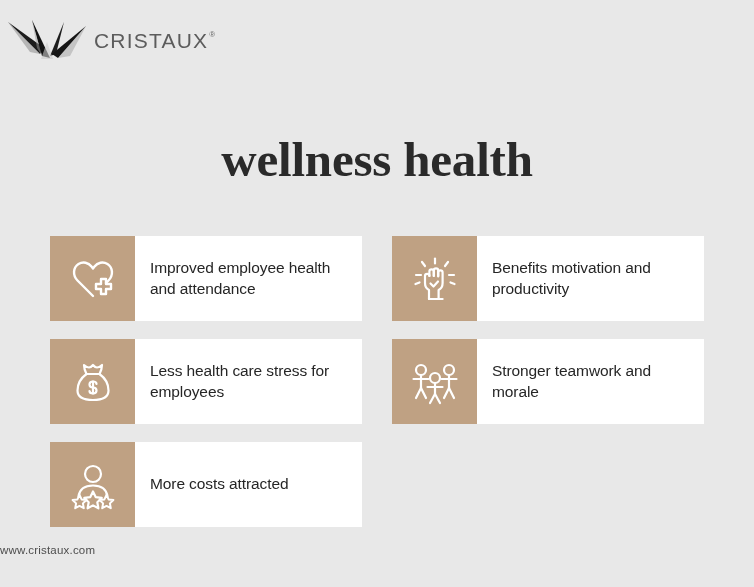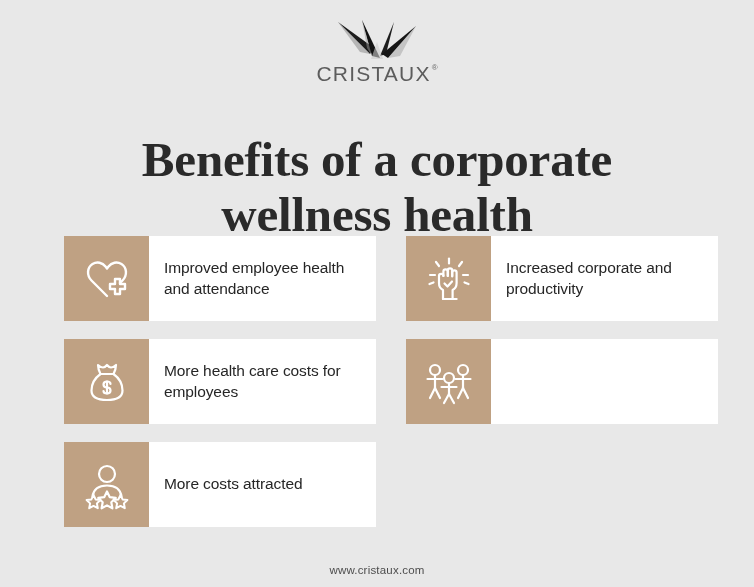--- a/index.html
+++ b/index.html
@@ -22,21 +22,20 @@
     box-sizing: border-box;
   }
 
   
   .brand {
     position: absolute;
     top: 18px;
     left: 0;
     width: 754px;
     display: flex;
-    flex-direction: column;
     align-items: center;
   }
   .brand-crown {
     display: block;
     width: 94px;
     height: 44px;
   }
   .brand-wordmark {
     display: flex;
     align-items: flex-start;
@@ -73,21 +72,21 @@
     letter-spacing: -0.2px;
   }
   .headline-line {
     display: block;
   }
 
   
   .grid {
     position: absolute;
     top: 236px;
-    left: 64px;
+    left: 50px;
     width: 654px;
     display: grid;
     grid-template-columns: 312px 312px;
     grid-template-rows: 85px 85px 85px;
     column-gap: 30px;
     row-gap: 18px;
   }
   .card {
     display: flex;
     align-items: stretch;
@@ -118,24 +117,24 @@
     font-family: "Liberation Sans", sans-serif;
     font-size: 15.5px;
     line-height: 1.33;
     color: #262626;
     letter-spacing: -0.1px;
   }
 
   
   .footer {
     position: absolute;
-    bottom: 11px;
+    bottom: 31px;
     left: 0;
     width: 754px;
-    text-align: center;
+    text-align: left;
     font-family: "Liberation Sans", sans-serif;
     font-size: 11.5px;
     color: #4d4d4d;
     letter-spacing: 0.2px;
   }
 </style>
 </head>
 <body>
 
 <div class="poster">
@@ -151,21 +150,20 @@
       <path d="M86 8 L58 40 L70 38 Z" fill="#a0a0a0" opacity="0.5"></path>
       <path d="M47 24 L53 41 L41 41 Z" fill="#c9c9c9" opacity="0.6"></path>
     </svg>
     <div class="brand-wordmark">
       <span class="brand-name">CRISTAUX</span>
       <span class="brand-tm">®</span>
     </div>
   </div>
 
   <h1 class="headline">
-    <span class="headline-line">Benefits of a corporate</span>
     <span class="headline-line">wellness health</span>
   </h1>
 
   <div class="grid">
 
     <div class="card">
       <div class="card-icon">
         <svg viewBox="0 0 50 50" fill="none" stroke="#ffffff" stroke-width="2.4" stroke-linecap="round" stroke-linejoin="round">
           <path d="M25 42 L9.5 26.5 C4.5 21.5 5 13.5 10.5 10 C15 7.2 20.5 8.5 23.5 12.5 L25 14.5 L26.5 12.5 C29.5 8.5 35 7.2 39.5 10 C45 13.5 45.5 21.5 40.5 26.5 L38 29"></path>
           <path d="M33 25 h5 v5 h5 v5 h-5 v5 h-5 v-5 h-5 v-5 h5 z"></path>
@@ -189,35 +187,35 @@
           <path d="M25 9.5 V4.5"></path>
           <path d="M15 12 L12 8"></path>
           <path d="M35 12 L38 8"></path>
           <path d="M11 21 H6"></path>
           <path d="M39 21 H44"></path>
           <path d="M9.5 28.5 L5.5 30"></path>
           <path d="M40.5 28.5 L44.5 30"></path>
         </svg>
       </div>
       <div class="card-body">
-        <span class="card-label">Increased corporate and productivity</span>
+        <span class="card-label">Benefits motivation and productivity</span>
       </div>
     </div>
 
     <div class="card">
       <div class="card-icon">
         <svg viewBox="0 0 50 50" fill="none" stroke="#ffffff" stroke-width="2.2" stroke-linecap="round" stroke-linejoin="round">
           <path d="M18.5 17 q-9 6.5 -9 16.5 q0 9.5 15.5 9.5 q15.5 0 15.5 -9.5 q0 -10 -9 -16.5 z"></path>
           <path d="M18.5 17 q-2.5 -5 -2.5 -9 q3 2.5 5 2.5 q2 0 4 -2.5 q2 2.5 4 2.5 q2 0 5 -2.5 q0 4 -2.5 9"></path>
           <path d="M25 24.5 V36.5"></path>
           <path d="M28.5 27 q0 -2.5 -3.5 -2.5 q-3.5 0 -3.5 3 q0 3 3.5 3 q3.5 0 3.5 3 q0 3 -3.5 3 q-3.5 0 -3.5 -2.5"></path>
         </svg>
       </div>
       <div class="card-body">
-        <span class="card-label">More health care costs for employees</span>
+        <span class="card-label">Less health care stress for employees</span>
       </div>
     </div>
 
     <div class="card">
       <div class="card-icon">
         <svg viewBox="0 0 50 50" fill="none" stroke="#ffffff" stroke-width="2.2" stroke-linecap="round" stroke-linejoin="round">
           <circle cx="11" cy="13" r="5"></circle>
           <path d="M11 18 V31"></path>
           <path d="M3.5 22 H18.5"></path>
           <path d="M11 31 L6 41"></path>
@@ -227,20 +225,23 @@
           <path d="M31.5 22 H46.5"></path>
           <path d="M39 31 L34 41"></path>
           <path d="M39 31 L44 41"></path>
           <circle cx="25" cy="21" r="5"></circle>
           <path d="M25 26 V37"></path>
           <path d="M17.5 30 H32.5"></path>
           <path d="M25 37 L20 46"></path>
           <path d="M25 37 L30 46"></path>
         </svg>
       </div>
+      <div class="card-body">
+        <span class="card-label">Stronger teamwork and morale</span>
+      </div>
     </div>
 
     <div class="card">
       <div class="card-icon">
         <svg viewBox="0 0 50 50" fill="none" stroke="#ffffff" stroke-width="2.2" stroke-linecap="round" stroke-linejoin="round">
           <circle cx="25" cy="14" r="8"></circle>
           <path d="M10.5 36.5 q1.5 -11 14.5 -11 q13 0 14.5 11"></path>
           <path d="M25 31.5 l2.7 5.6 l6.1 0.8 l-4.5 4.3 l1.1 6.1 l-5.4 -2.9 l-5.4 2.9 l1.1 -6.1 l-4.5 -4.3 l6.1 -0.8 z" fill="#bfa183" stroke-width="2.2"></path>
           <path d="M11.5 35 l2.1 4.4 l4.8 0.6 l-3.5 3.4 l0.9 4.8 l-4.3 -2.3 l-4.3 2.3 l0.9 -4.8 l-3.5 -3.4 l4.8 -0.6 z" fill="#bfa183" stroke-width="2"></path>
           <path d="M38.5 35 l2.1 4.4 l4.8 0.6 l-3.5 3.4 l0.9 4.8 l-4.3 -2.3 l-4.3 2.3 l0.9 -4.8 l-3.5 -3.4 l4.8 -0.6 z" fill="#bfa183" stroke-width="2"></path>

